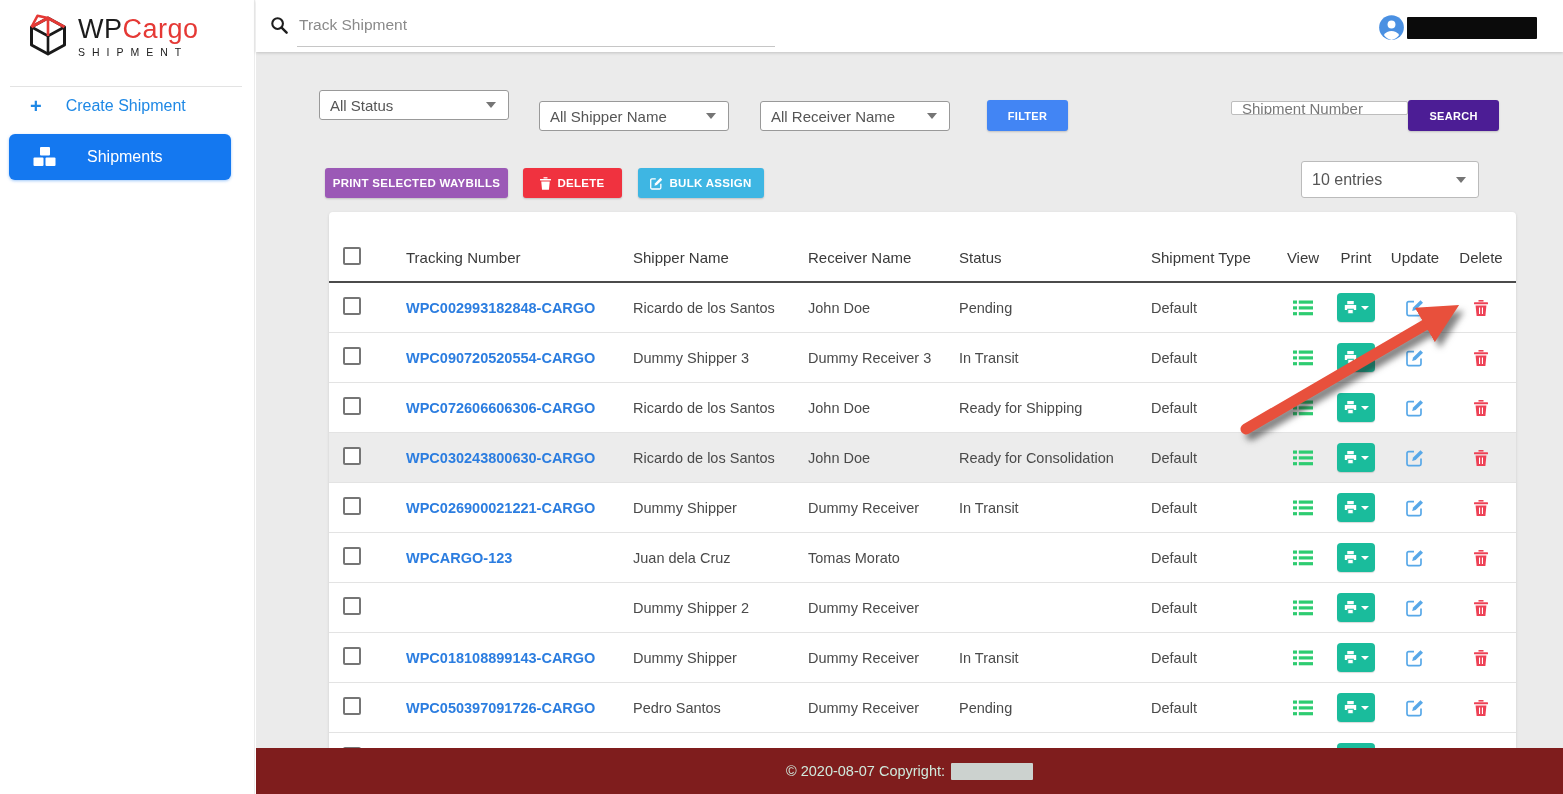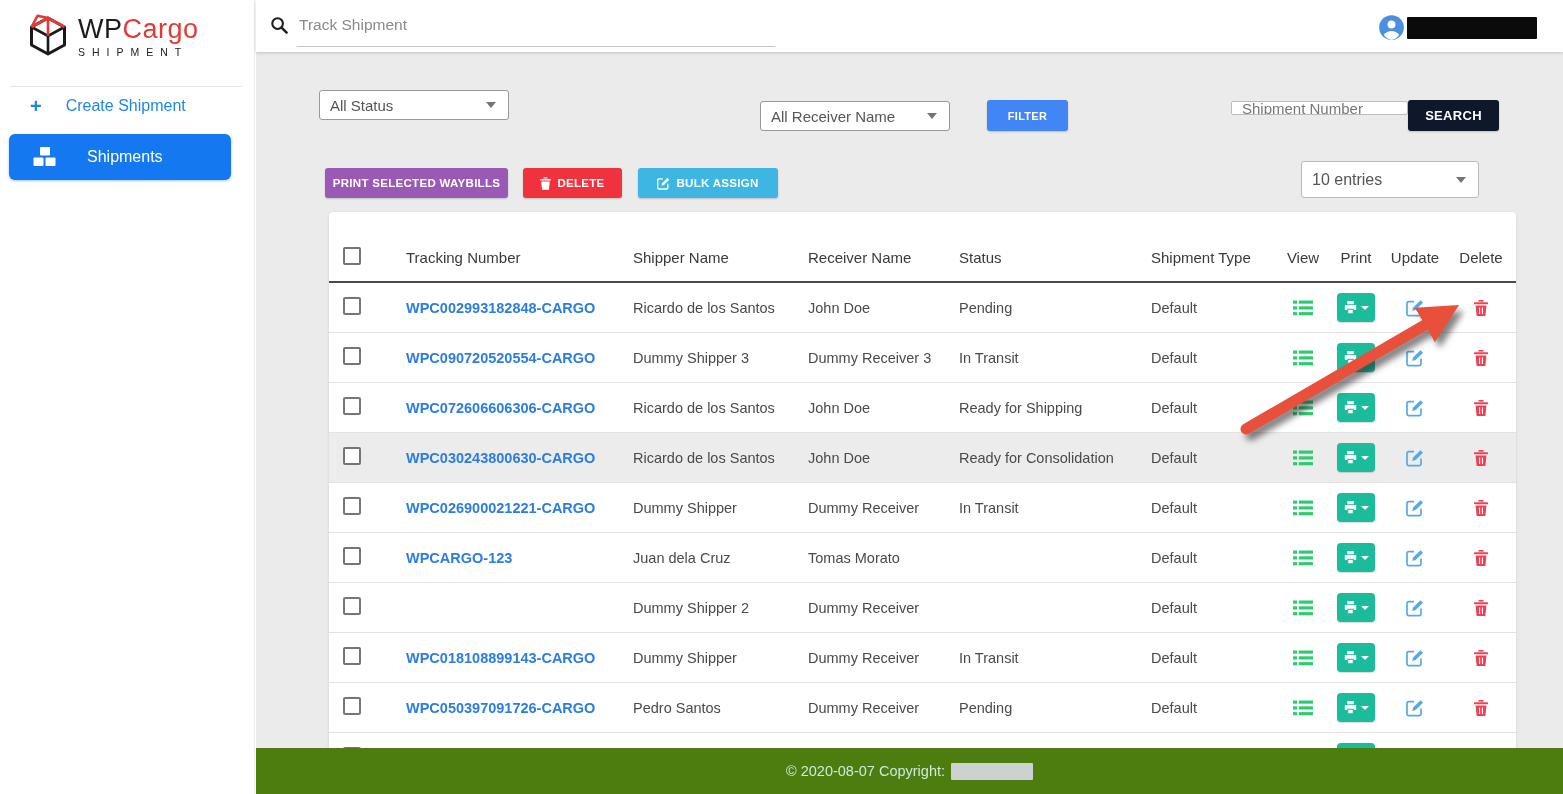--- a/index.html
+++ b/index.html
@@ -55,24 +55,24 @@
   }
   .caret { width: 0; height: 0; border-left: 5px solid transparent; border-right: 5px solid transparent; border-top: 6px solid #757575; }
   .btn {
     border: none; border-radius: 3px; color: #fff; font-weight: bold; cursor: pointer;
     font-family: inherit; letter-spacing: .3px; box-shadow: 0 1px 2px rgba(0,0,0,.18);
     display: flex; align-items: center; justify-content: center; gap: 6px;
   }
   .filter-btn  { position: absolute; left: 731px; top: 48px; width: 81px;  height: 31px; background: #4285f4; font-size: 11px; }
   .ship-input  { position: absolute; left: 975px; top: 49px; width: 177px; height: 14px; border: 1px solid #bdbdbd; border-radius: 2px; padding: 0 10px; font-size: 15px; color: #555; font-family: inherit; outline: none; }
   .ship-input::placeholder { color: #777; }
-  .search-btn  { position: absolute; left: 1152px; top: 48px; width: 91px; height: 31px; background: #0f172a; font-size: 13px; }
+  .search-btn  { position: absolute; left: 1152px; top: 48px; width: 91px; height: 31px; background: #4c1d95; font-size: 11px; }
   .print-sel-btn { position: absolute; left: 69px;  top: 116px; width: 183px; height: 30px; background: #9b59b6; font-size: 11.5px; }
   .del-btn     { position: absolute; left: 267px; top: 116px; width: 99px;  height: 30px; background: #f0323f; font-size: 11.5px; }
-  .bulk-btn    { position: absolute; left: 382px; top: 116px; width: 140px; height: 30px; background: #3eb6e3; font-size: 11.5px; }
+  .bulk-btn    { position: absolute; left: 382px; top: 116px; width: 126px; height: 30px; background: #3eb6e3; font-size: 11.5px; }
   .entries-select { left: 1045px; top: 109px; width: 178px; height: 37px; font-size: 16px; border-color: #bbb; }
 
   
   .card {
     position: absolute; left: 73px; top: 160px; width: 1187px; height: 540px;
     background: #fff; border-radius: 4px; box-shadow: 0 1px 3px rgba(0,0,0,.12);
     overflow: hidden; padding-top: 22px;
   }
   .trow { display: flex; align-items: center; height: 50px; padding-left: 14px; }
   .thead { height: 49px; border-bottom: 2px solid #4b4b4b; font-size: 15px; color: #3a3a3a; }
@@ -94,21 +94,21 @@
   .print-pill {
     display: inline-flex; align-items: center; justify-content: center; gap: 4px;
     width: 38px; height: 29px; background: #1abc9c; border-radius: 4px; cursor: pointer;
     box-shadow: 0 1px 1px rgba(0,0,0,.15);
   }
   .pill-caret { width: 0; height: 0; border-left: 4px solid transparent; border-right: 4px solid transparent; border-top: 4px solid #fff; }
 
   
   .footer {
     position: absolute; left: 256px; right: 0; bottom: 0; height: 46px;
-    background: #4d7c0f; z-index: 10; display: flex; align-items: center; justify-content: center;
+    background: #7f1d1d; z-index: 10; display: flex; align-items: center; justify-content: center;
     color: #cfe9dc; font-size: 14.5px; gap: 6px;
   }
   .footer-redaction { background: #ccd2cf; width: 82px; height: 17px; border-radius: 1px; }
 
   
   .arrow-overlay {
     position: absolute; left: 0; top: 0; pointer-events: none; z-index: 40;
     filter: drop-shadow(5px 6px 3px rgba(30,30,30,.55));
   }
 </style>
@@ -160,20 +160,24 @@
       <path d="M5.2 18.6a8.4 8.4 0 0 1 13.6 0A10.9 10.9 0 0 1 12 23a10.9 10.9 0 0 1-6.8-4.4z" fill="#fff"></path>
     </svg>
     <div class="redaction"></div>
   </div>
 </div>
 
 <div class="content">
 
   <div class="fake-select" style="left:63px; top:38px; width:190px;">
     <span>All Status</span>
+    <span class="caret"></span>
+  </div>
+  <div class="fake-select" style="left:283px; top:49px; width:190px;">
+    <span>All Shipper Name</span>
     <span class="caret"></span>
   </div>
   <div class="fake-select" style="left:504px; top:49px; width:190px;">
     <span>All Receiver Name</span>
     <span class="caret"></span>
   </div>
   <button class="btn filter-btn">FILTER</button>
   <input class="ship-input" type="text" placeholder="Shipment Number" style="">
   <button class="btn search-btn">SEARCH</button>
 

